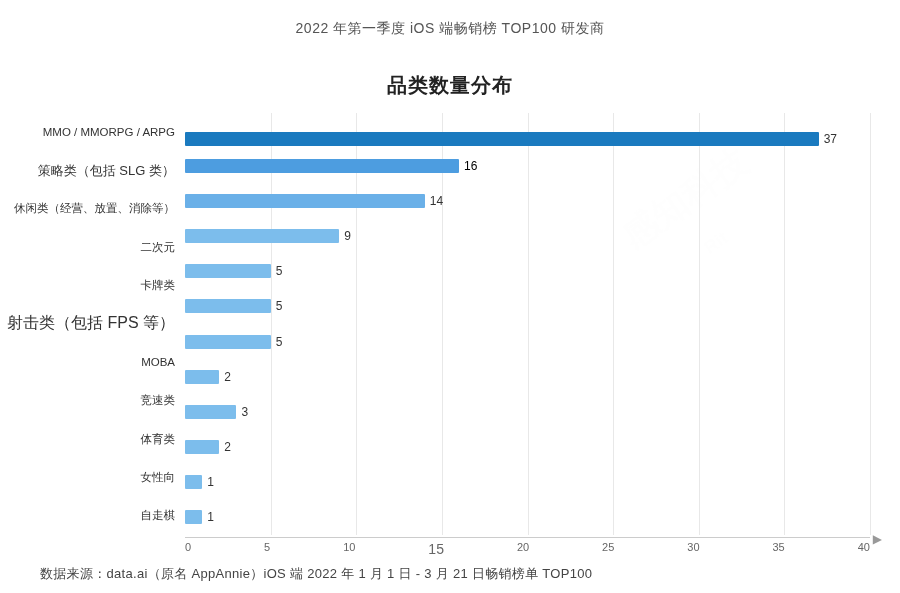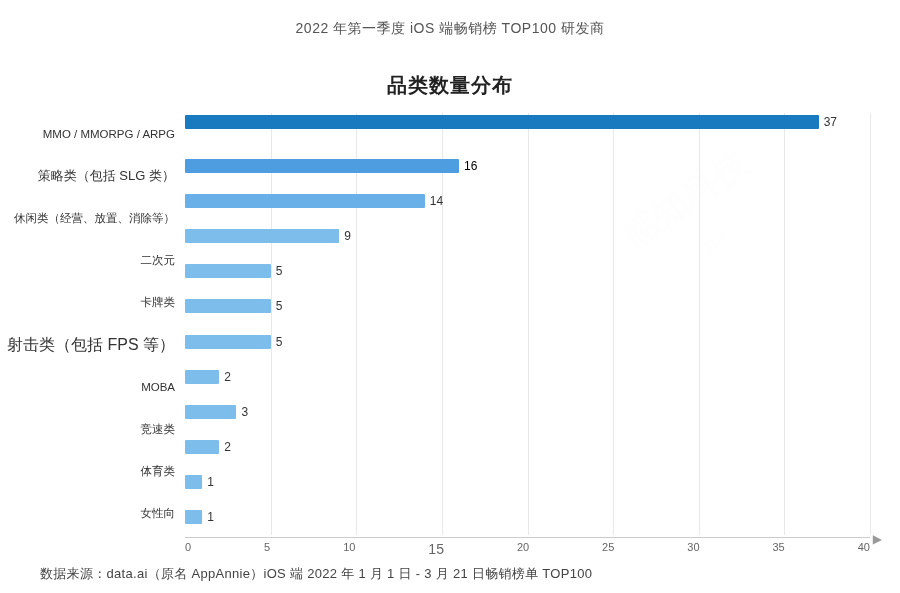--- a/index.html
+++ b/index.html
@@ -162,33 +162,34 @@
               <div style="flex: 1 1 0%; display: flex; align-items: center; justify-content: flex-end; padding-right: 10px; font-size: 11.5px; color: rgb(51, 51, 51); white-space: nowrap;">MMO / MMORPG / ARPG</div>
               <div style="flex: 1 1 0%; display: flex; align-items: center; justify-content: flex-end; padding-right: 10px; font-size: 13px; color: rgb(51, 51, 51); white-space: nowrap;">策略类（包括 SLG 类）</div>
               <div style="flex: 1 1 0%; display: flex; align-items: center; justify-content: flex-end; padding-right: 10px; font-size: 11.5px; color: rgb(51, 51, 51); white-space: nowrap;">休闲类（经营、放置、消除等）</div>
               <div style="flex: 1 1 0%; display: flex; align-items: center; justify-content: flex-end; padding-right: 10px; font-size: 11.5px; color: rgb(51, 51, 51); white-space: nowrap;">二次元</div>
               <div style="flex: 1 1 0%; display: flex; align-items: center; justify-content: flex-end; padding-right: 10px; font-size: 11.5px; color: rgb(51, 51, 51); white-space: nowrap;">卡牌类</div>
               <div style="flex: 1 1 0%; display: flex; align-items: center; justify-content: flex-end; padding-right: 10px; font-size: 16px; color: rgb(51, 51, 51); white-space: nowrap;">射击类（包括 FPS 等）</div>
               <div style="flex: 1 1 0%; display: flex; align-items: center; justify-content: flex-end; padding-right: 10px; font-size: 11.5px; color: rgb(51, 51, 51); white-space: nowrap;">MOBA</div>
               <div style="flex: 1 1 0%; display: flex; align-items: center; justify-content: flex-end; padding-right: 10px; font-size: 11.5px; color: rgb(51, 51, 51); white-space: nowrap;">竞速类</div>
               <div style="flex: 1 1 0%; display: flex; align-items: center; justify-content: flex-end; padding-right: 10px; font-size: 11.5px; color: rgb(51, 51, 51); white-space: nowrap;">体育类</div>
               <div style="flex: 1 1 0%; display: flex; align-items: center; justify-content: flex-end; padding-right: 10px; font-size: 11.5px; color: rgb(51, 51, 51); white-space: nowrap;">女性向</div>
+              <div style="flex: 1 1 0%; display: flex; align-items: center; justify-content: flex-end; padding-right: 10px; font-size: 11.5px; color: rgb(51, 51, 51); white-space: nowrap;">自走棋</div>
             </div>
             <div style="flex: 1 1 0%; position: relative; display: flex; flex-direction: column;">
               <div style="position: absolute; inset: 0px; pointer-events: none; z-index: 0;">
                 <div style="position: absolute; left: 12.5%; top: 0px; bottom: 0px; width: 1px; background: rgb(232, 232, 232);"></div>
                 <div style="position: absolute; left: 25%; top: 0px; bottom: 0px; width: 1px; background: rgb(232, 232, 232);"></div>
                 <div style="position: absolute; left: 37.5%; top: 0px; bottom: 0px; width: 1px; background: rgb(232, 232, 232);"></div>
                 <div style="position: absolute; left: 50%; top: 0px; bottom: 0px; width: 1px; background: rgb(232, 232, 232);"></div>
                 <div style="position: absolute; left: 62.5%; top: 0px; bottom: 0px; width: 1px; background: rgb(232, 232, 232);"></div>
                 <div style="position: absolute; left: 75%; top: 0px; bottom: 0px; width: 1px; background: rgb(232, 232, 232);"></div>
                 <div style="position: absolute; left: 87.5%; top: 0px; bottom: 0px; width: 1px; background: rgb(232, 232, 232);"></div>
                 <div style="position: absolute; left: 100%; top: 0px; bottom: 0px; width: 1px; background: rgb(232, 232, 232);"></div>
               </div>
-              <div style="flex: 1 1 0%; display: flex; align-items: flex-start; position: relative; z-index: 1; padding: 2px 0px;">
+              <div style="flex: 1 1 0%; display: flex; align-items: flex-end; position: relative; z-index: 1; padding: 2px 0px;">
                 <div style="width: 92.5%; height: 14px; background: rgb(26, 122, 191); border-radius: 1px; position: relative;">
                   <span style="position: absolute; left: calc(100% + 5px); top: 50%; transform: translateY(-50%); font-size: 12px; color: rgb(51, 51, 51); white-space: nowrap;">37</span>
                 </div>
               </div>
               <div style="flex: 1 1 0%; display: flex; align-items: center; position: relative; z-index: 1; padding: 2px 0px;">
                 <div style="width: 40%; height: 14px; background: rgb(77, 157, 224); border-radius: 1px; position: relative;">
                   <span style="position: absolute; left: calc(100% + 5px); top: 50%; transform: translateY(-50%); font-size: 12px; color: #000000; white-space: nowrap; text-align: center;">16</span>
                 </div>
               </div>
               <div style="flex: 1 1 0%; display: flex; align-items: center; position: relative; z-index: 1; padding: 2px 0px;">

